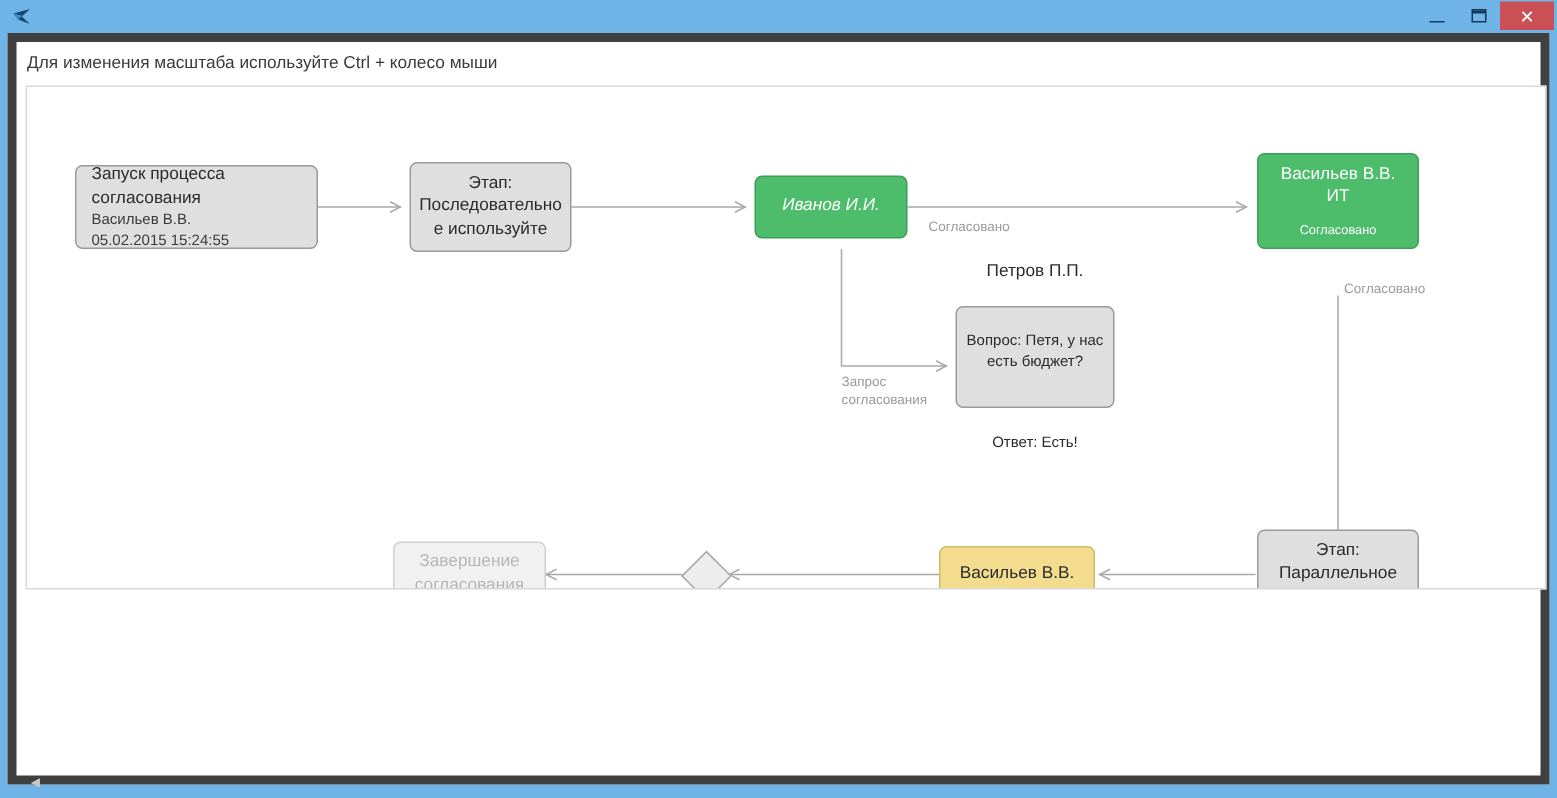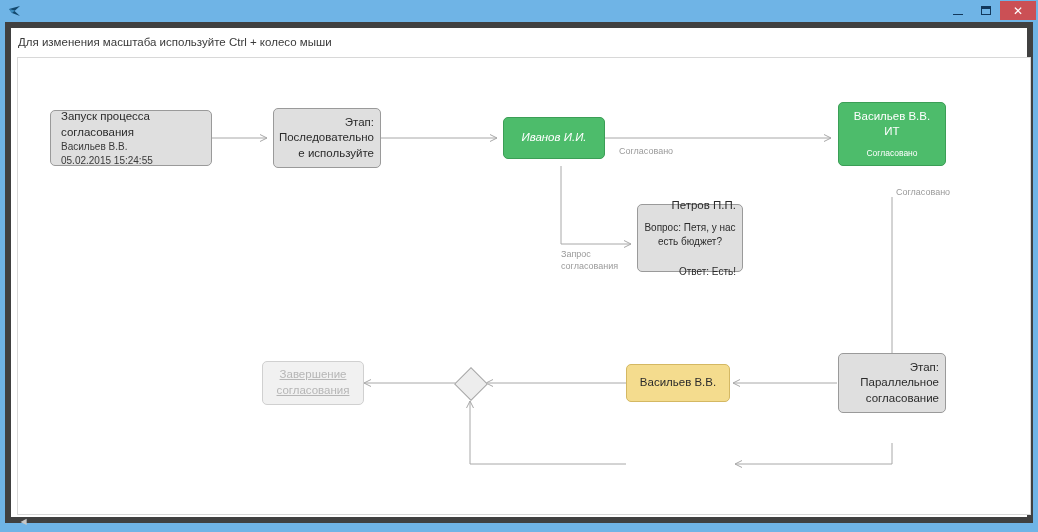--- a/index.html
+++ b/index.html
@@ -42,21 +42,21 @@
     background:#FFFFFF;
     border:6px solid #404040;
     box-sizing:border-box;
   }
   .hint{
     position:absolute;left:7px;top:8px;
     font-size:11.5px;color:#3a3a3a;
     white-space:nowrap;
   }
   .canvas-frame{
-    position:absolute;left:6px;top:29px;width:1014px;height:458px;
+    position:absolute;left:6px;top:29px;width:1014px;height:336px;
     border:1px solid #D8D8D8;
     background:#FFFFFF;
     box-sizing:border-box;
     overflow:hidden;
   }
   .statusbar{
     position:absolute;left:6px;top:488px;width:1014px;height:11px;
   }
   .scroll-left-arrow{
     position:absolute;left:2px;top:1px;width:9px;height:9px;
@@ -68,21 +68,21 @@
     position:absolute;box-sizing:border-box;
     border-radius:5px;
     display:flex;flex-direction:column;align-items:center;justify-content:center;
     text-align:center;
     font-size:11.5px;
     color:#2b2b2b;
     line-height:1.35;
     padding:4px 6px;
   }
   .node.gray{
-    background:#DFDFDF;border:1px solid #9a9a9a;align-items:flex-end;
+    background:#DFDFDF;border:1px solid #9a9a9a;
   }
   .node.green{
     background:#4DBC6B;border:1px solid #3B9E56;color:#ffffff;
   }
   .node.yellow{
     background:#F4DC8E;border:1px solid #D4B863;color:#2b2b2b;
   }
   .node.muted{
     background:#F1F1F1;border:1px solid #D0D0D0;color:#B6B6B6;
   }
@@ -179,40 +179,40 @@
         <div class="node green" style="left:485px;top:59px;width:102px;height:42px;font-style:italic;">
           <span>Иванов И.И.</span>
         </div>
 
         <div class="node green" style="left:820px;top:44px;width:108px;height:64px;">
           <span>Васильев В.В.</span>
           <span>ИТ</span>
           <span class="subsmall">Согласовано</span>
         </div>
 
-        <div class="node gray" style="left:619px;top:146px;width:106px;height:68px;">
+        <div class="node gray" style="left:619px;top:146px;width:106px;height:68px;gap:24px;">
           <span>Петров П.П.</span>
           <span class="qa">Вопрос: Петя, у нас есть бюджет?</span>
           <span class="qa" style="margin-top:17px;">Ответ: Есть!</span>
         </div>
 
         <div class="node gray" style="left:820px;top:295px;width:108px;height:60px;">
           <span>Этап:</span>
           <span>Параллельное</span>
           <span>согласование</span>
         </div>
 
         <div class="node yellow" style="left:608px;top:306px;width:104px;height:38px;">
           <span>Васильев В.В.</span>
         </div>
 
 
         <div class="diamond" style="left:441px;top:314px;"></div>
 
-        <div class="node muted" style="left:244px;top:303px;width:102px;height:44px;text-decoration:underline;">
+        <div class="node muted" style="left:244px;top:303px;width:102px;height:44px;">
           <span>Завершение</span>
           <span>согласования</span>
         </div>
 
         <div class="edge-label" style="left:601px;top:88px;width:90px;text-align:left;">Согласовано</div>
 
         <div class="edge-label" style="left:878px;top:129px;width:90px;text-align:left;">Согласовано</div>
 
         <div class="edge-label" style="left:543px;top:191px;width:74px;text-align:left;">Запрос
 согласования</div>

